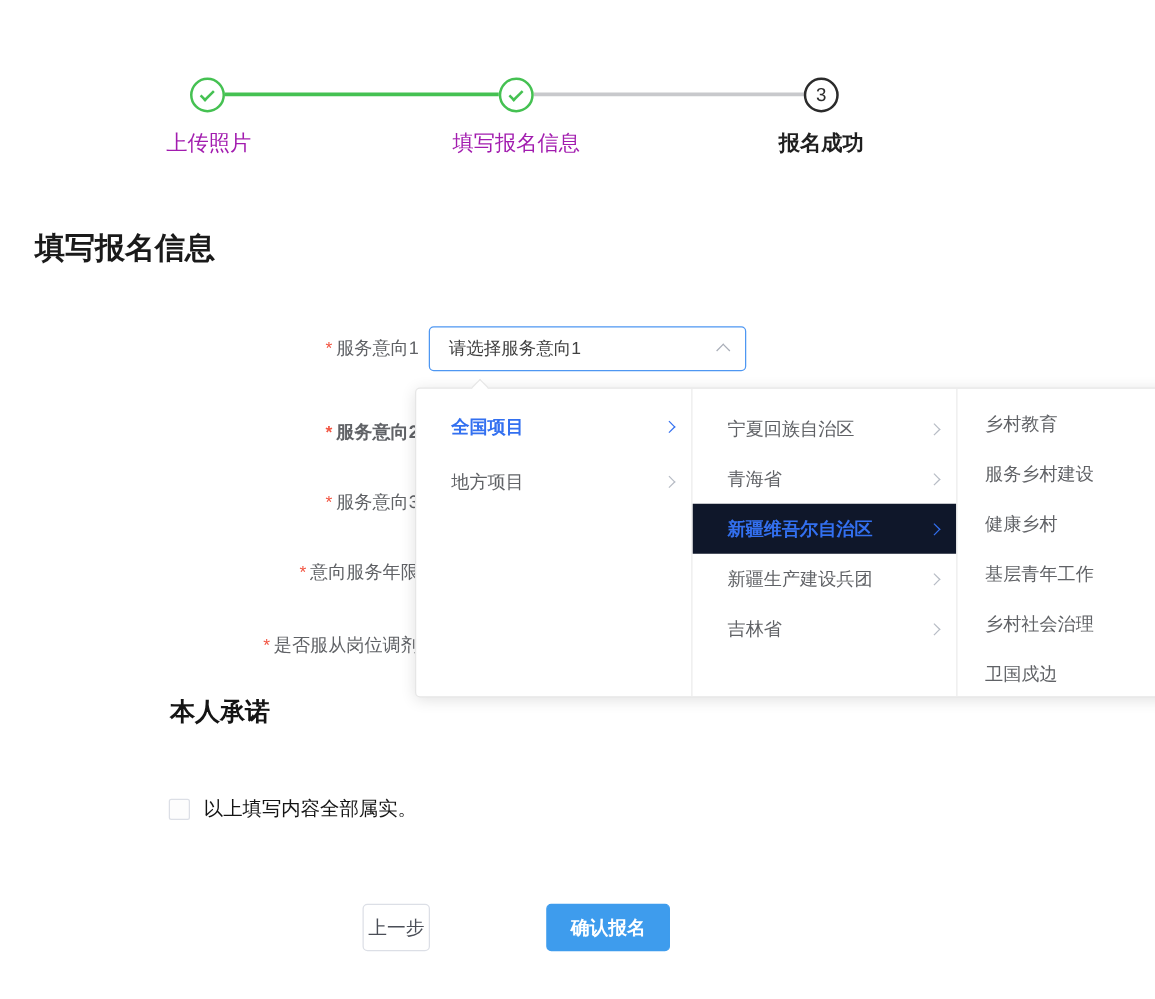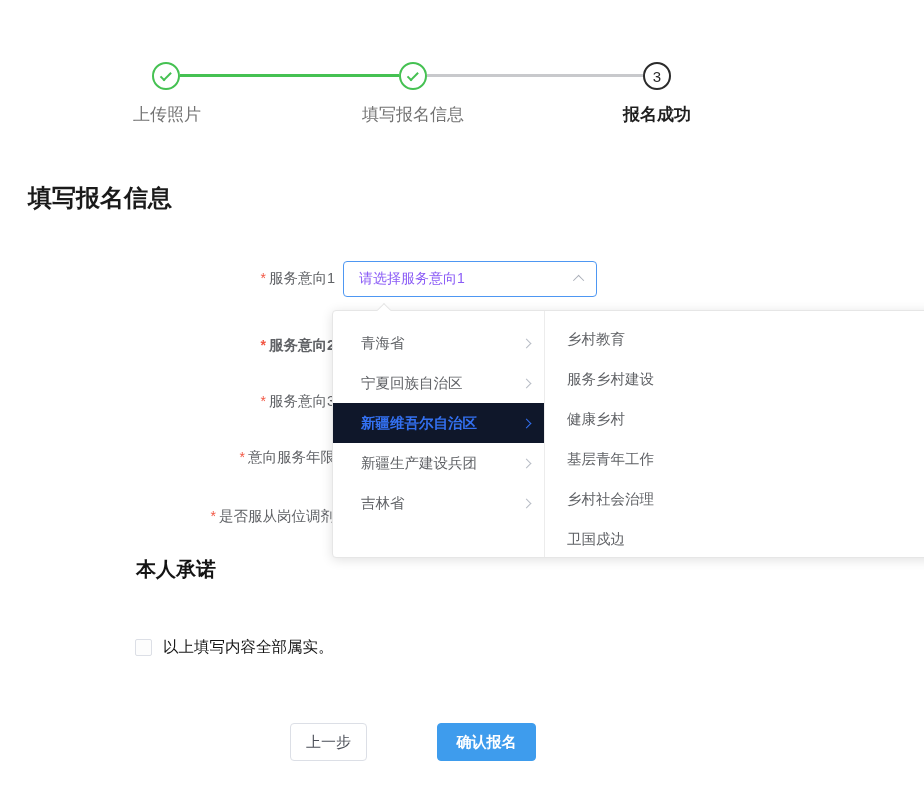--- a/index.html
+++ b/index.html
@@ -41,21 +41,21 @@
   }
   .step-connector.green { background: #45c152; }
   .step-connector.gray { background: #c8c9cc; }
   .step-label {
     position: absolute;
     top: 103px;
     transform: translateX(-50%);
     font-size: 17px;
     white-space: nowrap;
   }
-  .step-label.done { color: #737373; }
+  .step-label.done { color: #a21caf; }
   .step-label.current { color: #1f1f1f; font-weight: bold; }
 
   
   .page-title {
     position: absolute;
     left: 28px; top: 182px;
     font-size: 24px;
     font-weight: bold;
     color: #1a1a1a;
   }
@@ -78,21 +78,21 @@
     border: 1px solid #4e97f2;
     border-radius: 4px;
     background: #fff;
     display: flex; align-items: center;
     padding: 0 12px 0 15px;
     cursor: pointer;
   }
   .select-placeholder {
     flex: 1;
     font-size: 14px;
-    color: #8b5cf6;
+    color: #404040;
   }
   .chev-up {
     display: block;
     width: 8px; height: 8px;
     border-left: 1.5px solid #a9aeb8;
     border-top: 1.5px solid #a9aeb8;
     transform: rotate(45deg) translateY(2px);
   }
 
   
@@ -175,21 +175,21 @@
     position: absolute;
     top: 723px;
     height: 38px;
     border-radius: 4px;
     font-size: 15px;
     display: flex; align-items: center; justify-content: center;
     cursor: pointer;
     font-family: "Liberation Sans", "DejaVu Sans", sans-serif;
   }
   .btn-prev {
-    left: 290px; width: 77px;
+    left: 290px; width: 54px;
     background: #fff;
     border: 1px solid #dcdfe6;
     color: #4a4e57;
   }
   .btn-confirm {
     left: 437px; width: 99px;
     background: #3e9ced;
     border: 1px solid #3e9ced;
     color: #fff;
     font-weight: bold;
@@ -238,32 +238,42 @@
   </div>
 
   <div class="select-box">
     <span class="select-placeholder">请选择服务意向1</span>
     <span class="chev-up"></span>
   </div>
 
   <div class="cascader">
     <div class="cascader-arrow"></div>
 
+    <div class="casc-col casc-col-1">
+      <div class="casc-item active">
+        <span class="casc-text">全国项目</span>
+        <span class="chev-right"></span>
+      </div>
+      <div class="casc-item">
+        <span class="casc-text">地方项目</span>
+        <span class="chev-right"></span>
+      </div>
+    </div>
 
     <div class="casc-col casc-col-2">
       <div class="casc-item clipped">
         <span class="casc-text">甘肃省</span>
 
       </div>
       <div class="casc-item">
+        <span class="casc-text">宁夏回族自治区</span>
+        <span class="chev-right"></span>
+      </div>
+      <div class="casc-item">
         <span class="casc-text">青海省</span>
-        <span class="chev-right"></span>
-      </div>
-      <div class="casc-item">
-        <span class="casc-text">宁夏回族自治区</span>
         <span class="chev-right"></span>
       </div>
       <div class="casc-item active active-bg">
         <span class="casc-text">新疆维吾尔自治区</span>
         <span class="chev-right"></span>
       </div>
       <div class="casc-item">
         <span class="casc-text">新疆生产建设兵团</span>
         <span class="chev-right"></span>
       </div>

